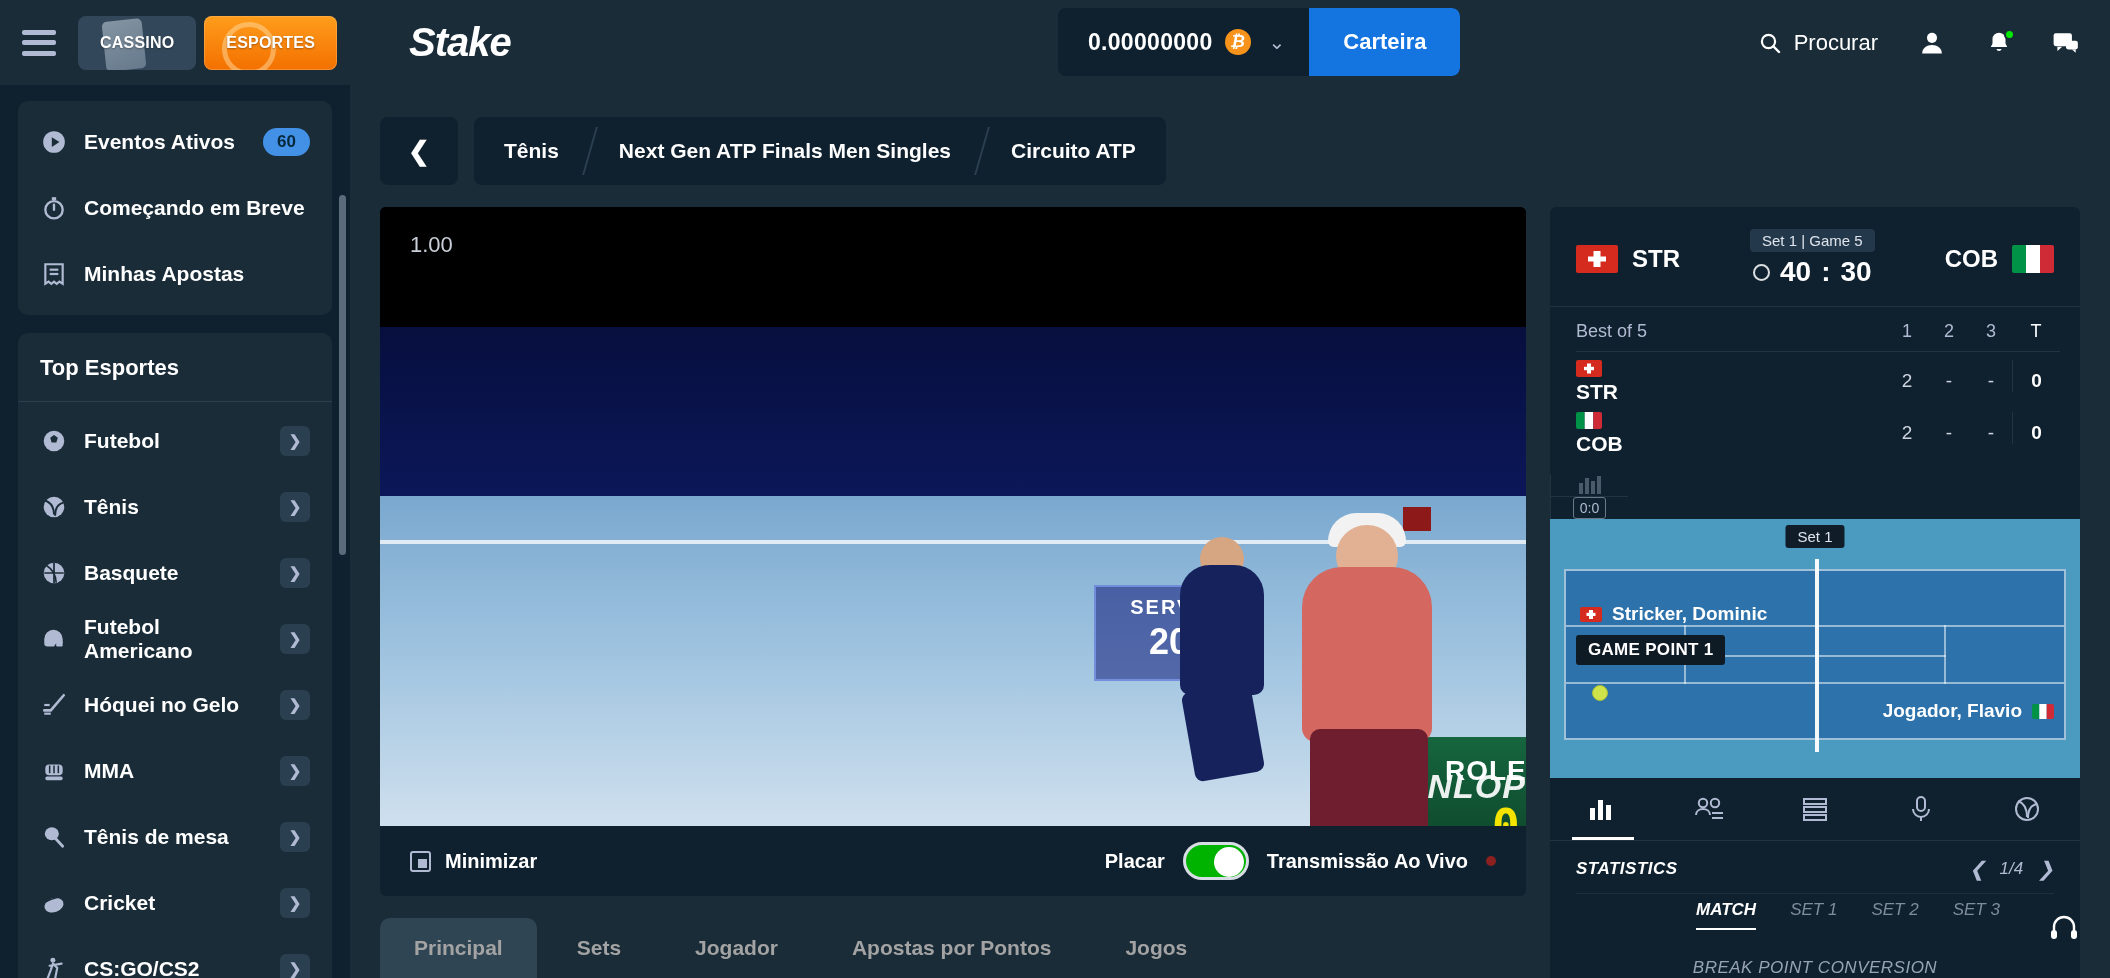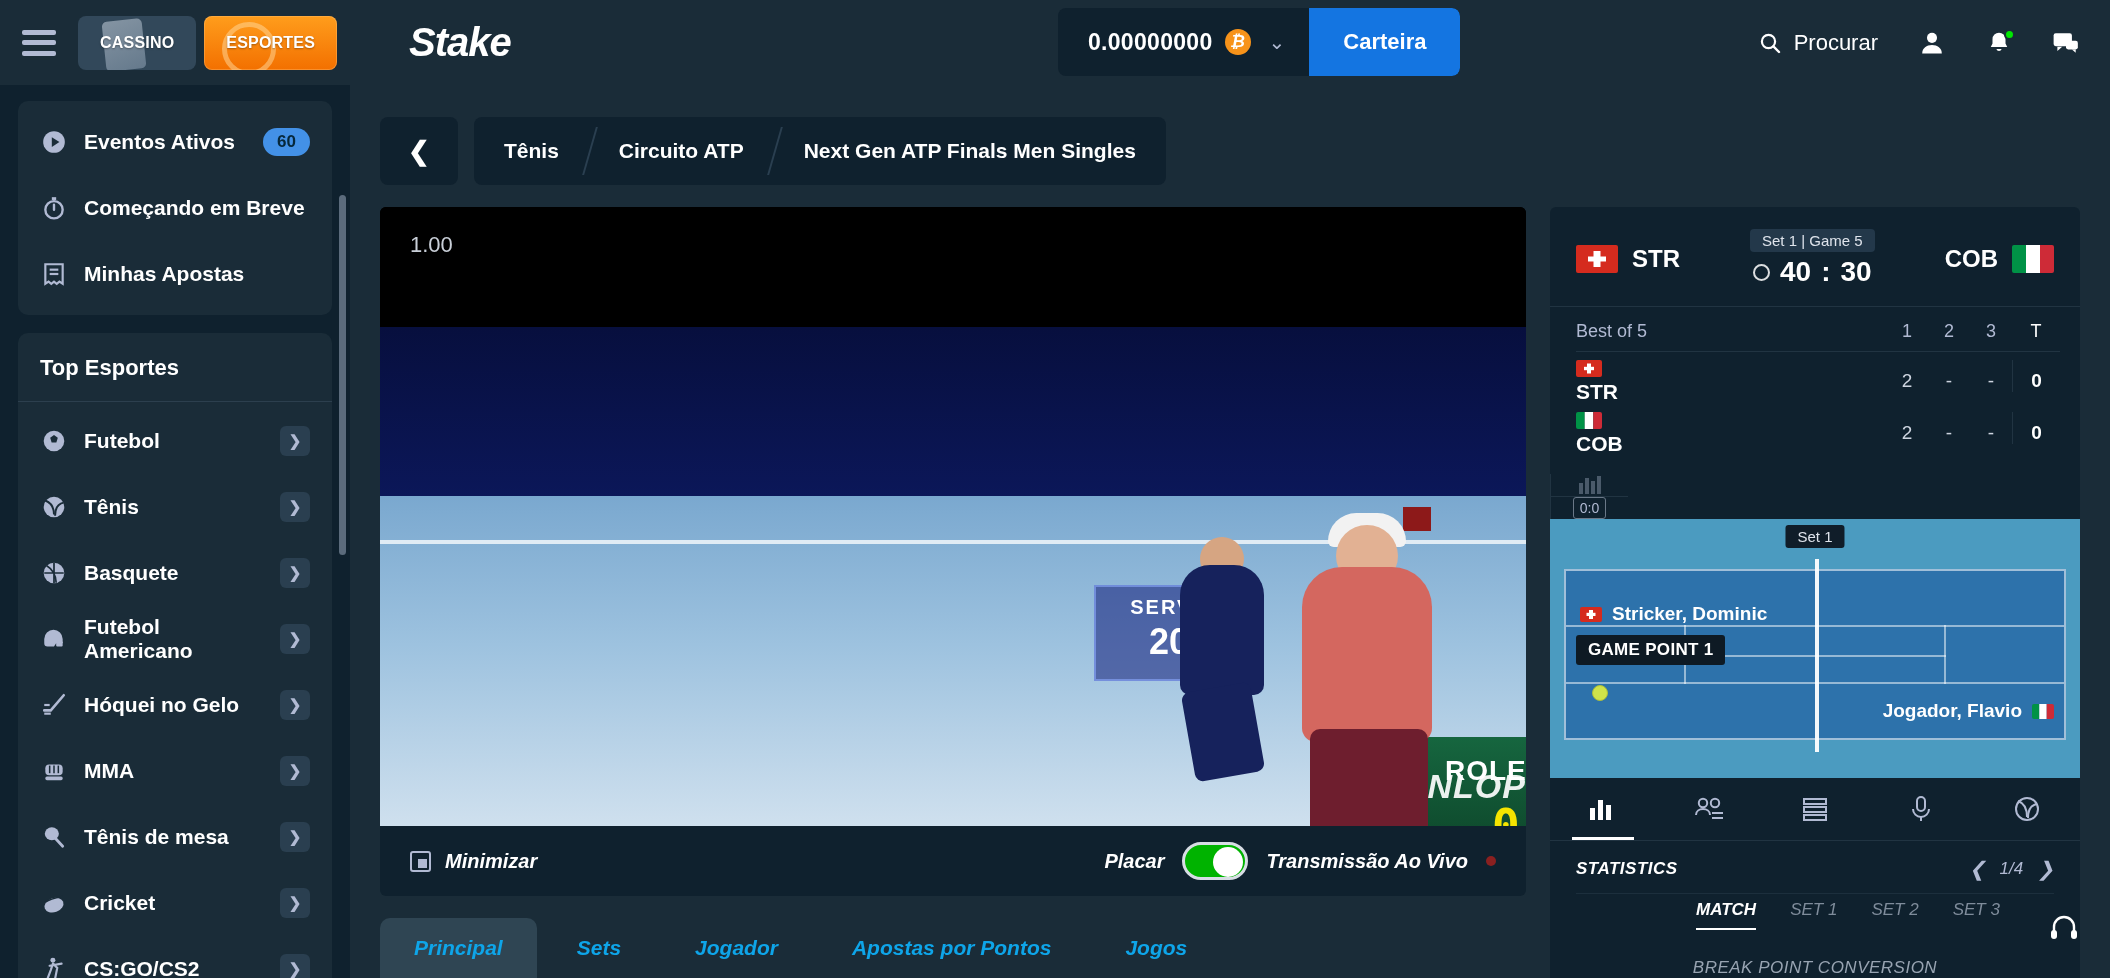--- a/index.html
+++ b/index.html
@@ -198,37 +198,37 @@
   .p-head { position:absolute; left: 56px; top: 18px; width: 62px; height: 62px; background:#e2b193; border-radius:50%; }
   .p-cap { position:absolute; left: 48px; top: 6px; width: 78px; height: 34px; background:#f2f2f2; border-radius: 30px 30px 6px 6px; }
   .ballkid { position:absolute; left: 790px; top: 330px; width: 105px; height: 260px; }
   .bk-body { position:absolute; left:10px; top:28px; width: 84px; height: 130px; background:#16225c; border-radius: 30px 30px 10px 10px; }
   .bk-head { position:absolute; left:30px; top:0px; width: 44px; height: 44px; background:#d6a582; border-radius:50%; }
   .bk-leg { position:absolute; left:18px; top:150px; width: 70px; height: 90px; background:#16225c; border-radius: 8px; transform: rotate(-10deg); }
   .ad-box { position:absolute; right: 95px; top: 300px; width: 28px; height: 24px; background: #8d1919; }
 
   .vidbar {
     height: 70px; background: #0f212e; display: flex; align-items: center;
-    padding: 0 30px; border-radius: 0 0 6px 6px; font-style: italic;
+    padding: 0 30px; border-radius: 0 0 6px 6px;
   }
   .minimizar { display:flex; align-items:center; gap: 14px; cursor: pointer; font-size: 20px; font-weight: 700; }
   .mini-ico { width: 21px; height: 21px; border: 2px solid #b1bad3; border-radius: 3px; position: relative; }
   .mini-ico::after { content:""; position:absolute; right:2px; bottom:2px; width:9px; height:9px; background:#b1bad3; }
   .vidbar-right { margin-left: auto; display:flex; align-items:center; gap: 18px; font-size: 20px; font-weight: 700; }
   .toggle {
     width: 66px; height: 38px; border-radius: 20px; background: #00b300;
     border: 3px solid #d8dde5; position: relative; cursor: pointer;
   }
   .toggle .knob { position:absolute; right: 2px; top: 2px; width: 30px; height: 30px; border-radius: 50%; background: #fff; }
   .reddot { width: 10px; height: 10px; border-radius: 50%; background: #8a2020; }
 
   .tabsrow { display: flex; align-items: flex-end; padding-top: 22px; gap: 6px; }
   .tabchip {
-    padding: 18px 34px; font-size: 21px; font-weight: 700; color: #0ea5e9;
-    cursor: pointer; border-radius: 10px 10px 0 0; font-style: italic;
+    padding: 18px 34px; font-size: 21px; font-weight: 700; color: #a3a3a3;
+    cursor: pointer; border-radius: 10px 10px 0 0;
   }
   .tabchip.active { background: #2f4553; }
 
   
   .right-col { width: 530px; flex: 0 0 530px; display: flex; flex-direction: column; }
   .sbcard { background: #0f212e; border-radius: 6px 6px 0 0; }
   .sb-top { display: flex; align-items: center; padding: 22px 26px 18px 26px; position: relative; }
   .teamblk { display: flex; align-items: center; gap: 14px; font-size: 24px; font-weight: 700; }
   .flag { width: 42px; height: 28px; border-radius: 2px; overflow: hidden; display: block; }
   .sb-center { flex: 1; display: flex; flex-direction: column; align-items: center; gap: 4px; }
@@ -509,22 +509,22 @@
     </div>
 
     <div class="main">
 
       <div class="crumbbar">
         <div class="back-btn">
           <span>❮</span>
         </div>
         <div class="crumbs">
           <div class="crumb">Tênis</div>
+          <div class="crumb">Next Gen ATP Finals Men Singles</div>
           <div class="crumb">Circuito ATP</div>
-          <div class="crumb">Next Gen ATP Finals Men Singles</div>
         </div>
       </div>
 
       <div class="content">
 
         <div class="left-col">
           <div class="video">
             <div class="blackband"></div>
             <div class="wall"></div>
             <div class="court-bg"></div>

